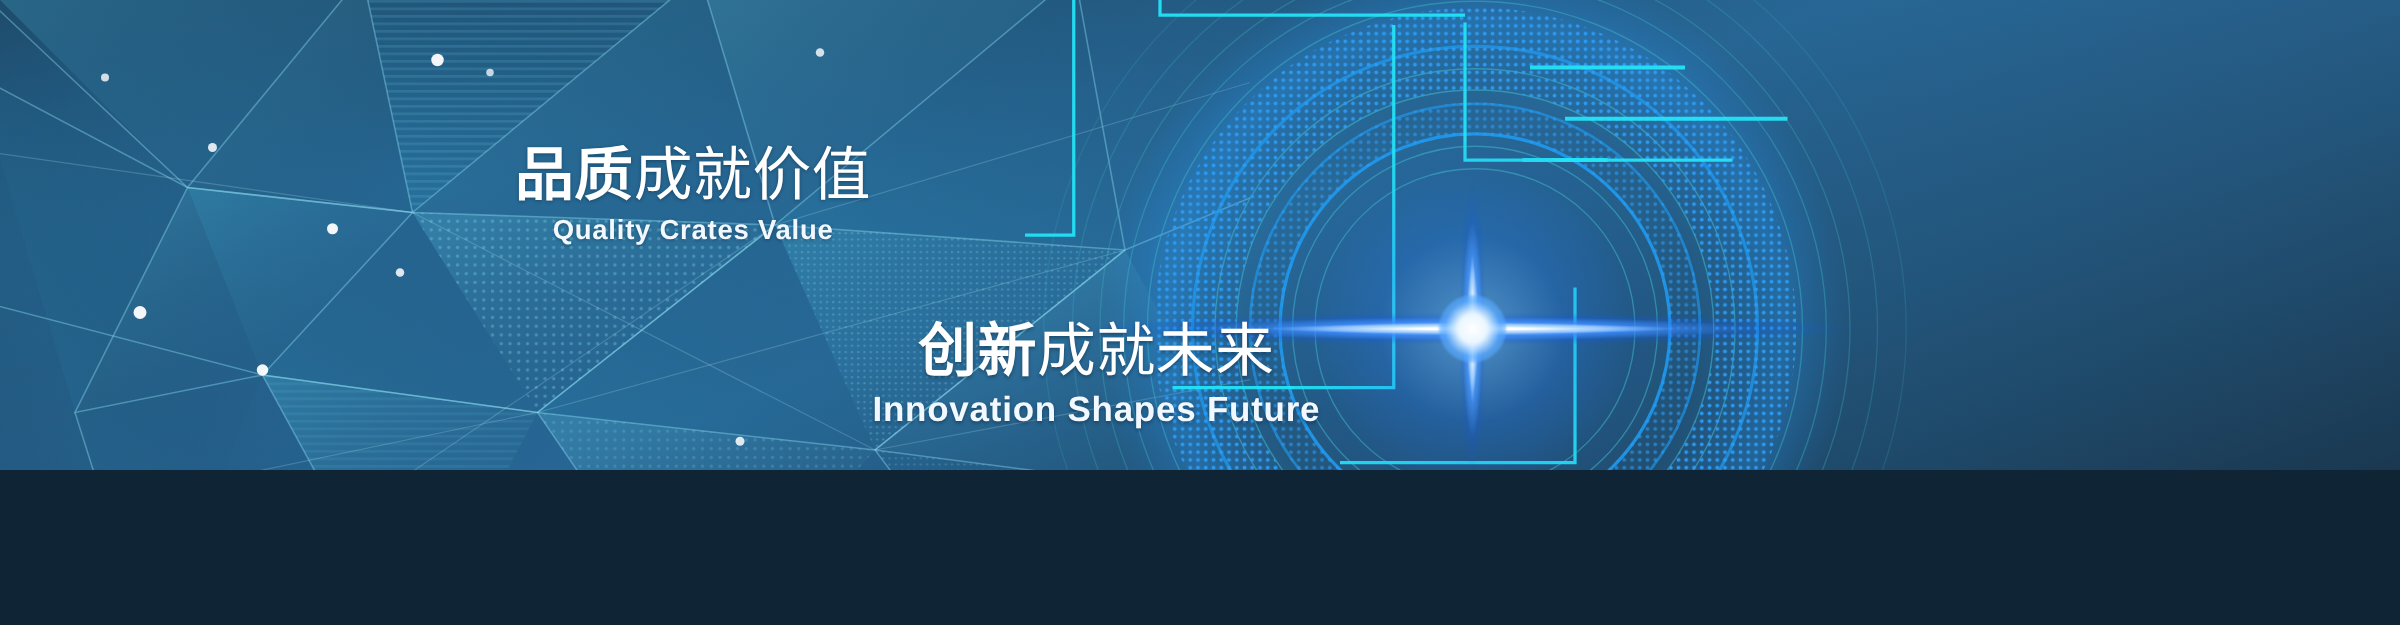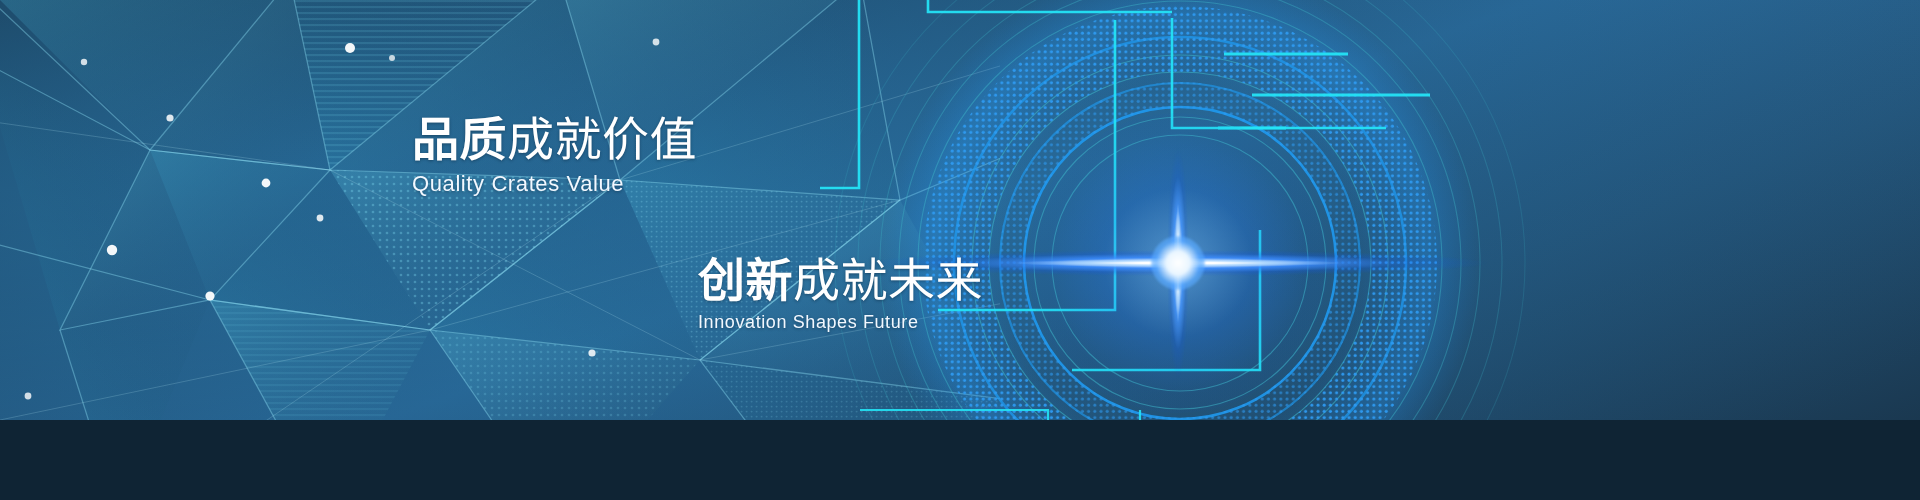--- a/index.html
+++ b/index.html
@@ -2,26 +2,27 @@
 <html lang="zh-CN"><head>
 <meta charset="utf-8">
 <title>Banner</title>
 <style>
   html,body{margin:0;padding:0;background:#0f2434;}
   *{box-sizing:border-box;}
 
   .banner{
     position:relative;
     width:1920px;
-    height:420px;
+    height:376px;
     overflow:hidden;
     font-family:"Liberation Sans","DejaVu Sans",sans-serif;
     background:
       radial-gradient(120% 150% at 18% 40%, rgba(41,120,172,0.55) 0%, rgba(28,84,124,0.25) 45%, rgba(20,52,76,0) 75%),
       linear-gradient(160deg, #1b3d55 0%, #23557a 28%, #2a6a9a 50%, #24567c 72%, #1a3850 100%);
+    text-align: center;
   }
 
   
   .poly-layer{position:absolute;left:0;top:0;width:1000px;height:500px;}
   .poly-layer svg{display:block;width:100%;height:100%;}
 
   
   .ring-layer{position:absolute;left:820px;top:-130px;width:920px;height:760px;}
   .ring-layer svg{display:block;width:100%;height:100%;}
 
@@ -67,32 +68,32 @@
     color:#ffffff;
     line-height:1.04;
     white-space:nowrap;
     text-shadow:0 1px 3px rgba(8,30,50,0.45);
   }
   .tagline .cn .strong{font-weight:700;letter-spacing:0.5px;}
   .tagline .cn .light{font-weight:400;letter-spacing:0.5px;}
   .tagline .en{
     margin:6px 0 0 0;
     color:#f2f8ff;
-    font-weight:400;
+    font-weight:700;
     white-space:nowrap;
     text-shadow:0 1px 3px rgba(8,30,50,0.45);
   }
 
   #tagline-quality{left:412px; top:116px;}
   #tagline-quality .cn{font-size:47px;}
   #tagline-quality .en{font-size:22px;letter-spacing:0.6px;}
 
   #tagline-innovation{left:662px; top:257px;margin-left:36px;}
   #tagline-innovation .cn{font-size:47px;}
-  #tagline-innovation .en{font-size:18px;letter-spacing:0.6px;}
+  #tagline-innovation .en{font-size:28px;letter-spacing:0.6px;}
 </style>
 </head>
 <body>
 
 <div class="banner">
 
   <div class="poly-layer">
     <svg viewBox="0 0 1000 500" preserveAspectRatio="none" aria-hidden="true">
       <defs>
         <linearGradient id="polyA" x1="0" y1="0" x2="1" y2="1">

